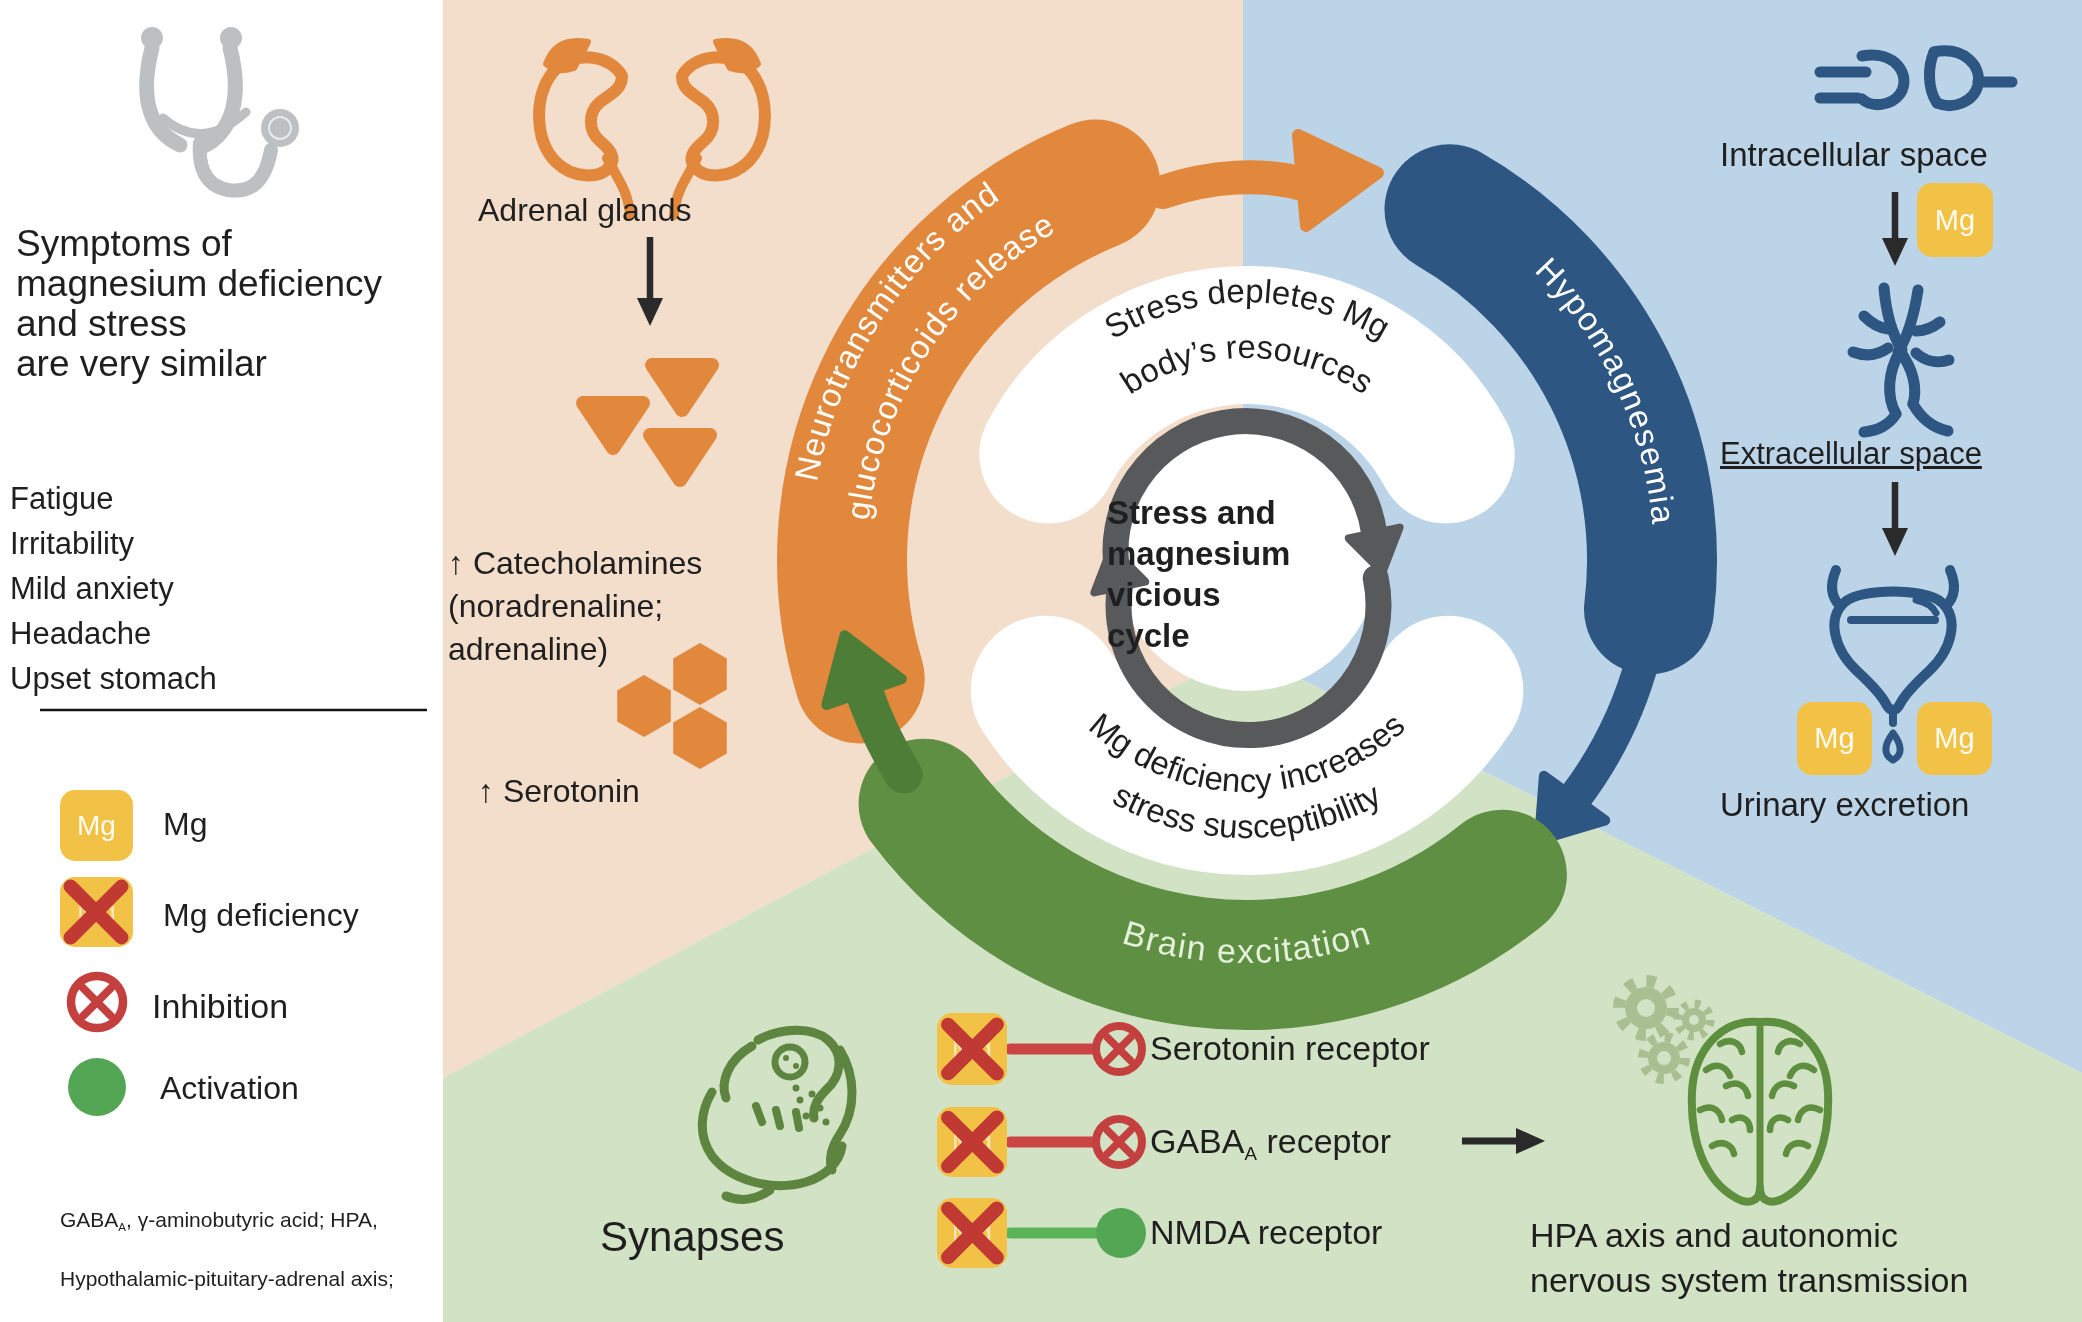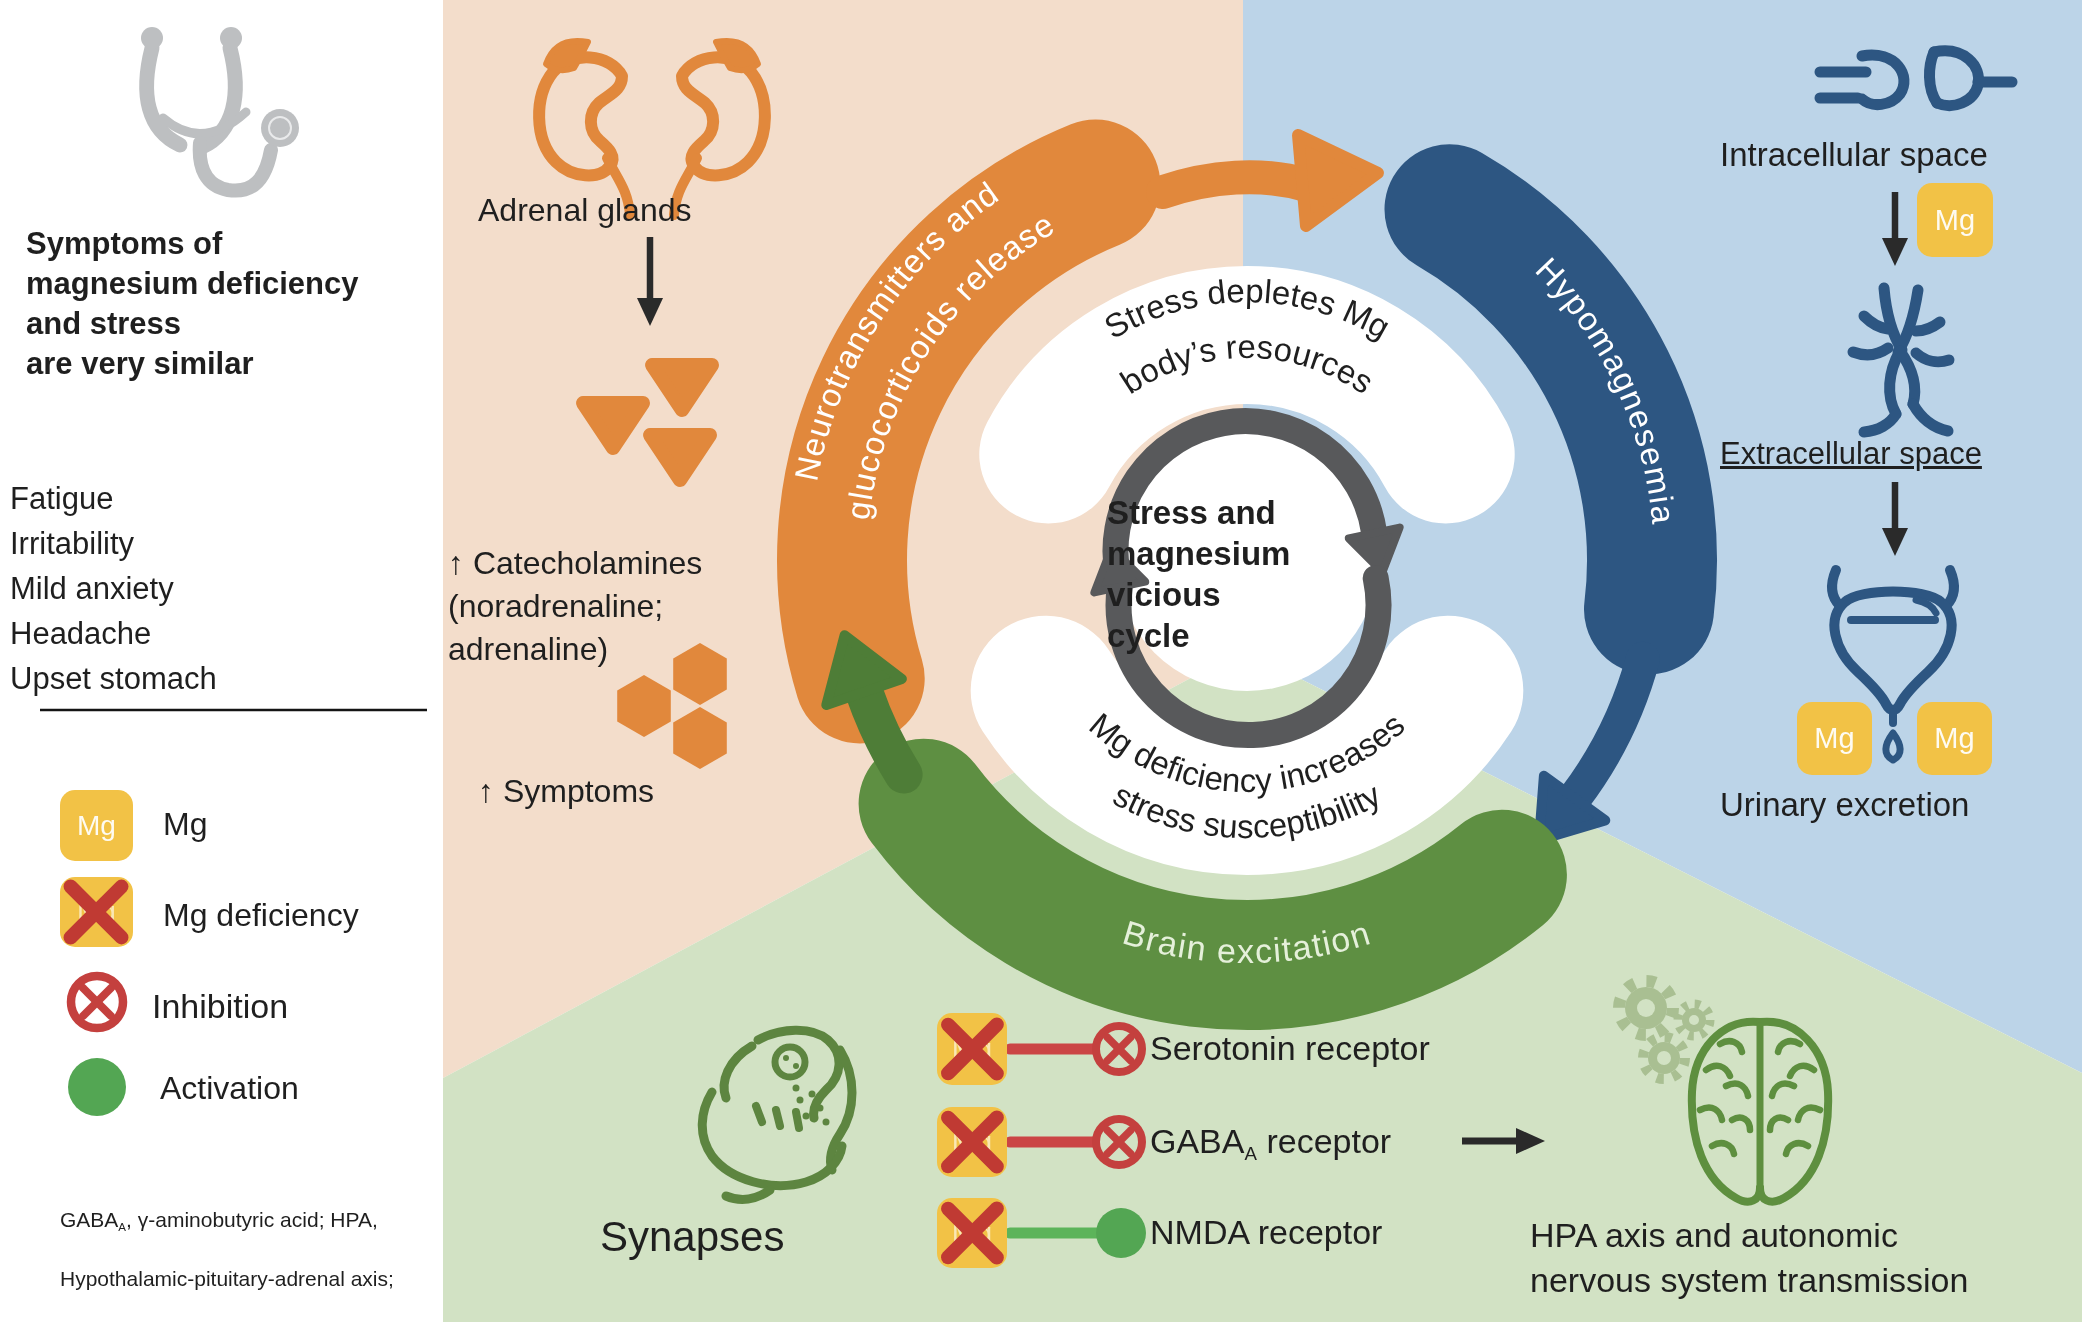--- a/index.html
+++ b/index.html
@@ -221,21 +221,21 @@
     <path d="M 1720 1044 C 1730 1038 1740 1042 1742 1052" stroke-width="6.5"></path>
     <path d="M 1814 1070 C 1804 1062 1794 1066 1790 1076" stroke-width="6.5"></path>
     <path d="M 1820 1110 C 1808 1104 1800 1110 1798 1120" stroke-width="6.5"></path>
     <path d="M 1808 1146 C 1798 1140 1788 1144 1786 1154" stroke-width="6.5"></path>
     <path d="M 1794 1086 C 1782 1080 1774 1086 1772 1096" stroke-width="6.5"></path>
     <path d="M 1788 1120 C 1778 1114 1770 1120 1770 1130" stroke-width="6.5"></path>
     <path d="M 1800 1044 C 1790 1038 1780 1042 1778 1052" stroke-width="6.5"></path>
   </g>
 </svg>
 
-<div class="t ctr" style="left:26px;top:224px;width:430px;font-size:31px;line-height:40px;font-weight:bold;">Symptoms of
+<div class="t ctr" style="left:16px;top:224px;width:430px;font-size:37px;line-height:40px;font-weight:normal;">Symptoms of
 magnesium deficiency
 and stress
 are very similar</div>
 <div class="t ctr" style="left:10px;top:428px;width:430px;font-size:31px;line-height:45px;margin-top:48px;">Fatigue
 Irritability
 Mild anxiety
 Headache
 Upset stomach</div>
 
 <div class="badge" style="left:60px;top:790px;width:73px;height:71px;">
@@ -266,21 +266,21 @@
   <div><span>GABA</span><sub class="sub">A</sub><span>, γ-aminobutyric acid; HPA,</span></div>
   <div>Hypothalamic-pituitary-adrenal axis;</div>
   <div>Mg, magnesium; NMDA, N-methyl-</div>
   
 </div>
 
 <div class="t ctr" style="left:478px;top:192px;width:340px;font-size:32px;">Adrenal glands</div>
 <div class="t ctr" style="left:448px;top:500px;width:400px;font-size:32px;line-height:43px;margin-top:42px;">↑ Catecholamines
 (noradrenaline;
 adrenaline)</div>
-<div class="t ctr" style="left:478px;top:773px;width:340px;font-size:32px;">↑ Symptoms</div>
+<div class="t ctr" style="left:478px;top:773px;width:340px;font-size:32px;">↑ Serotonin</div>
 
 <div class="t ctr" style="left:1107px;top:492px;width:280px;font-size:33px;line-height:41px;font-weight:bold;">Stress and
 magnesium
 vicious
 cycle</div>
 
 <div class="t ctr" style="left:1720px;top:136px;width:360px;font-size:33px;">Intracellular space</div>
 <div class="badge" style="left:1917px;top:183px;width:76px;height:74px;">
   <span class="mg">Mg</span>
 </div>

